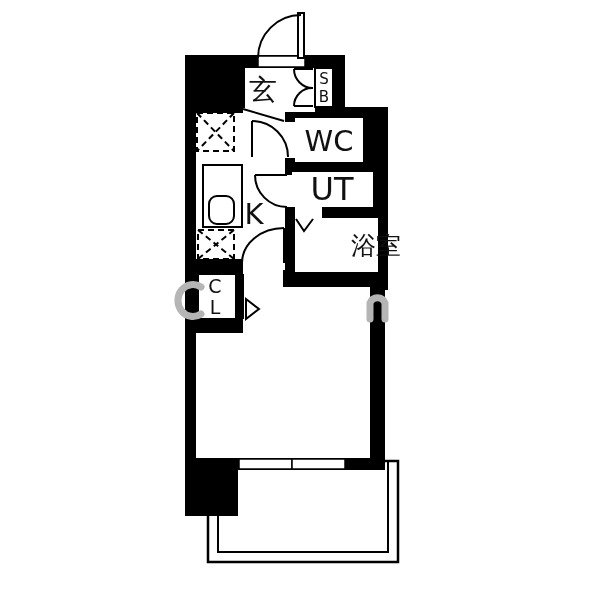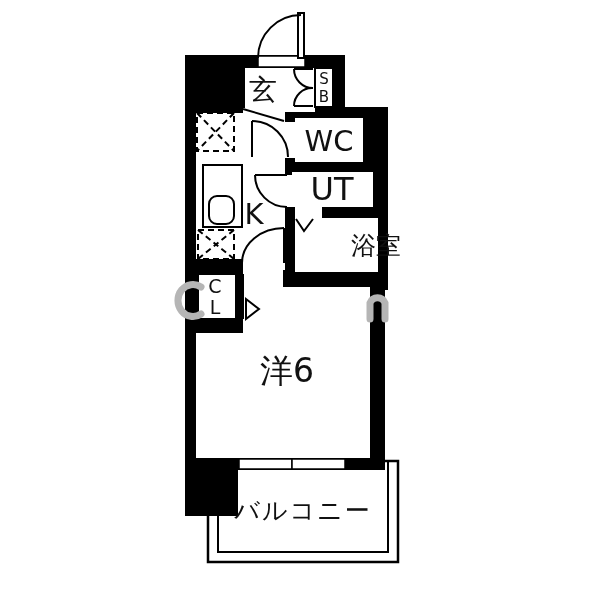--- a/index.html
+++ b/index.html
@@ -142,16 +142,14 @@
 
   <div class="label lbl-bath">浴室</div>
 
   <div class="label lbl-k">K</div>
 
   <div class="label lbl-cl">
     <div>C</div>
     <div>L</div>
   </div>
 
-  <div class="label lbl-room">洋6</div>
 
-  <div class="label lbl-balcony">バルコニー</div>
 </div>
 
 </body></html>

